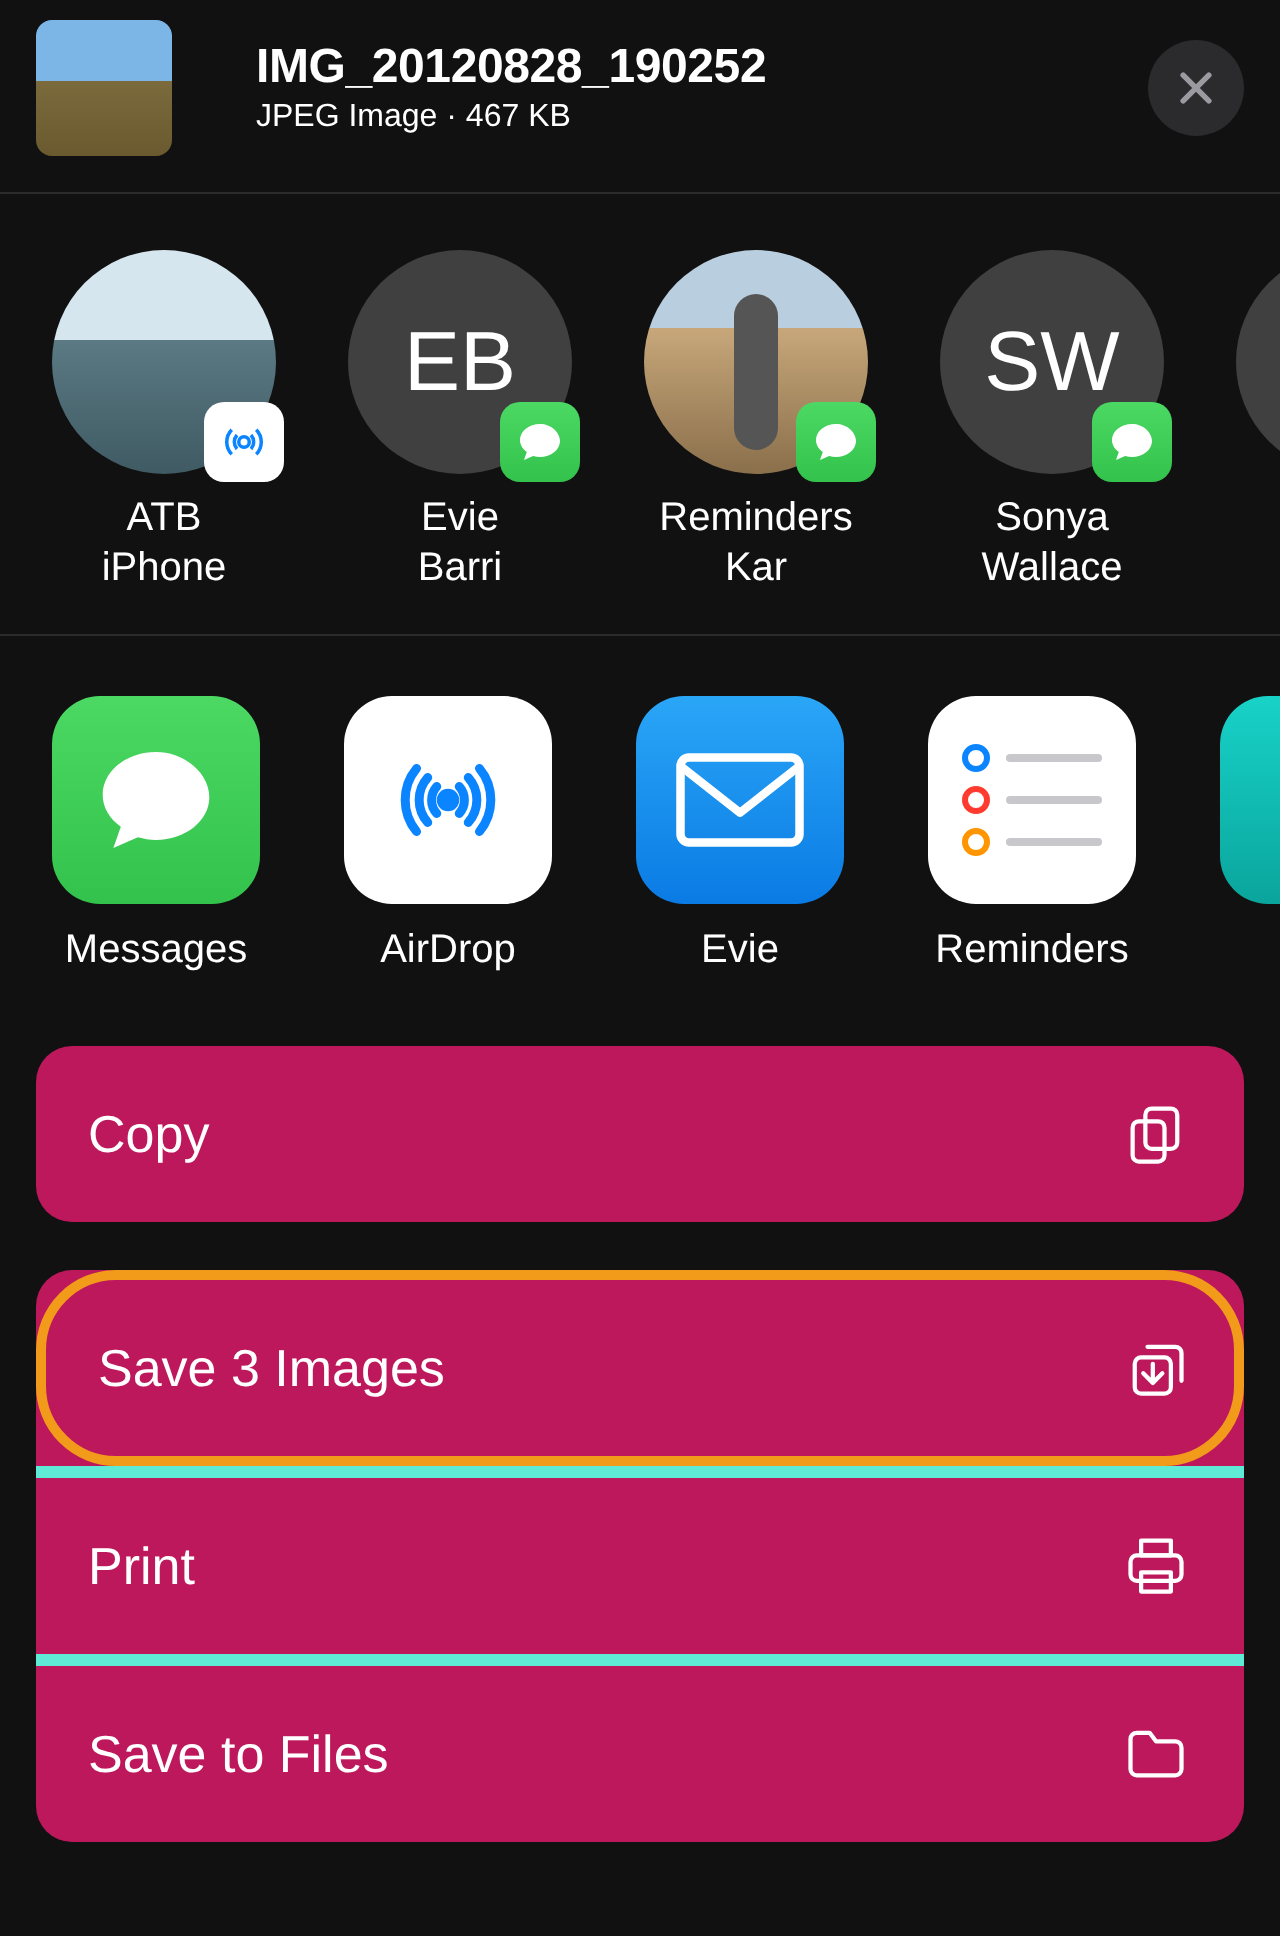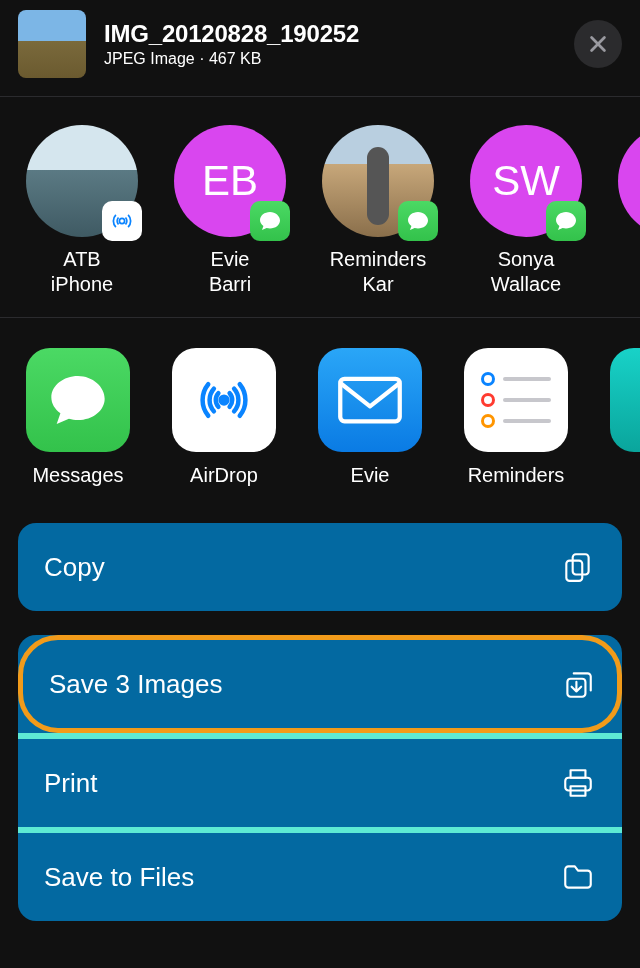--- a/index.html
+++ b/index.html
@@ -17,21 +17,21 @@
     display: flex;
     align-items: center;
     padding: 10px 18px 18px 18px;
     gap: 18px;
   }
   .thumb {
     width: 68px; height: 68px; border-radius: 8px;
     background: linear-gradient(to bottom,#7cb6e6 0%,#7cb6e6 45%,#7a6a3c 45%,#6b5a2f 100%);
     flex-shrink: 0;
   }
-  .header-text { flex: 1; }
+  .header-text { flex: 1; margin-left: 24px; }
   .file-name { font-size: 24px; font-weight: 600; letter-spacing: -0.2px; }
   .meta { font-size: 16px; color: #ffffff; margin-top: 2px; }
   .close-btn {
     width: 48px; height: 48px; border-radius: 50%;
     background: #2b2b2d;
     display: flex; align-items: center; justify-content: center;
     flex-shrink: 0;
   }
   .close-btn svg { width: 22px; height: 22px; stroke:#9a9aa0; stroke-width:3; stroke-linecap:round; }
 
@@ -45,21 +45,21 @@
     overflow: hidden;
   }
   .contact {
     width: 112px;
     flex-shrink: 0;
     text-align: center;
   }
   .avatar-wrap { position: relative; width: 112px; height: 112px; margin-bottom: 10px; }
   .avatar {
     width: 112px; height: 112px; border-radius: 50%;
-    background: #d946ef;
+    background: #404040;
     display:flex; align-items:center; justify-content:center;
     font-size: 42px; font-weight: 500; color:#fff;
     overflow:hidden;
   }
   .avatar.photo1 { background: linear-gradient(to bottom,#d5e6ee 0%,#d5e6ee 40%, #5b7a84 40%, #3f5a63 100%); }
   .avatar.photo2 { background: linear-gradient(to bottom,#b9cfe0 0%,#b9cfe0 35%, #c7a77a 35%,#8a6f4b 100%); }
   .avatar .person{ width:22px;height:78px;border-radius:11px;background:#555;margin-top:10px;}
   .badge {
     position: absolute;
     right: -4px; bottom: -4px;
@@ -92,21 +92,21 @@
 
   
   .rem{width:70px;}
   .rem-row{display:flex;align-items:center;gap:8px;margin:7px 0;}
   .dot{width:14px;height:14px;border-radius:50%;border:3px solid;}
   .line{flex:1;height:4px;border-radius:2px;background:#c7c7cc;}
 
   
   .actions { padding: 12px 18px 0 18px; }
   .action-group{
-    background:#0369a1; border-radius:18px;
+    background:#be185d; border-radius:18px;
     margin-bottom:24px; overflow:hidden;
   }
   .action{
     display:flex; align-items:center; justify-content:space-between;
     padding: 26px 26px;
     font-size: 26px;
   }
   .action + .action { border-top:6px solid #5eead4; }
   .action-icon{width:36px;height:36px;display:flex;align-items:center;justify-content:center;}
   .action-icon svg{stroke:#fff;fill:none;stroke-width:2;stroke-linejoin:round;stroke-linecap:round;}

